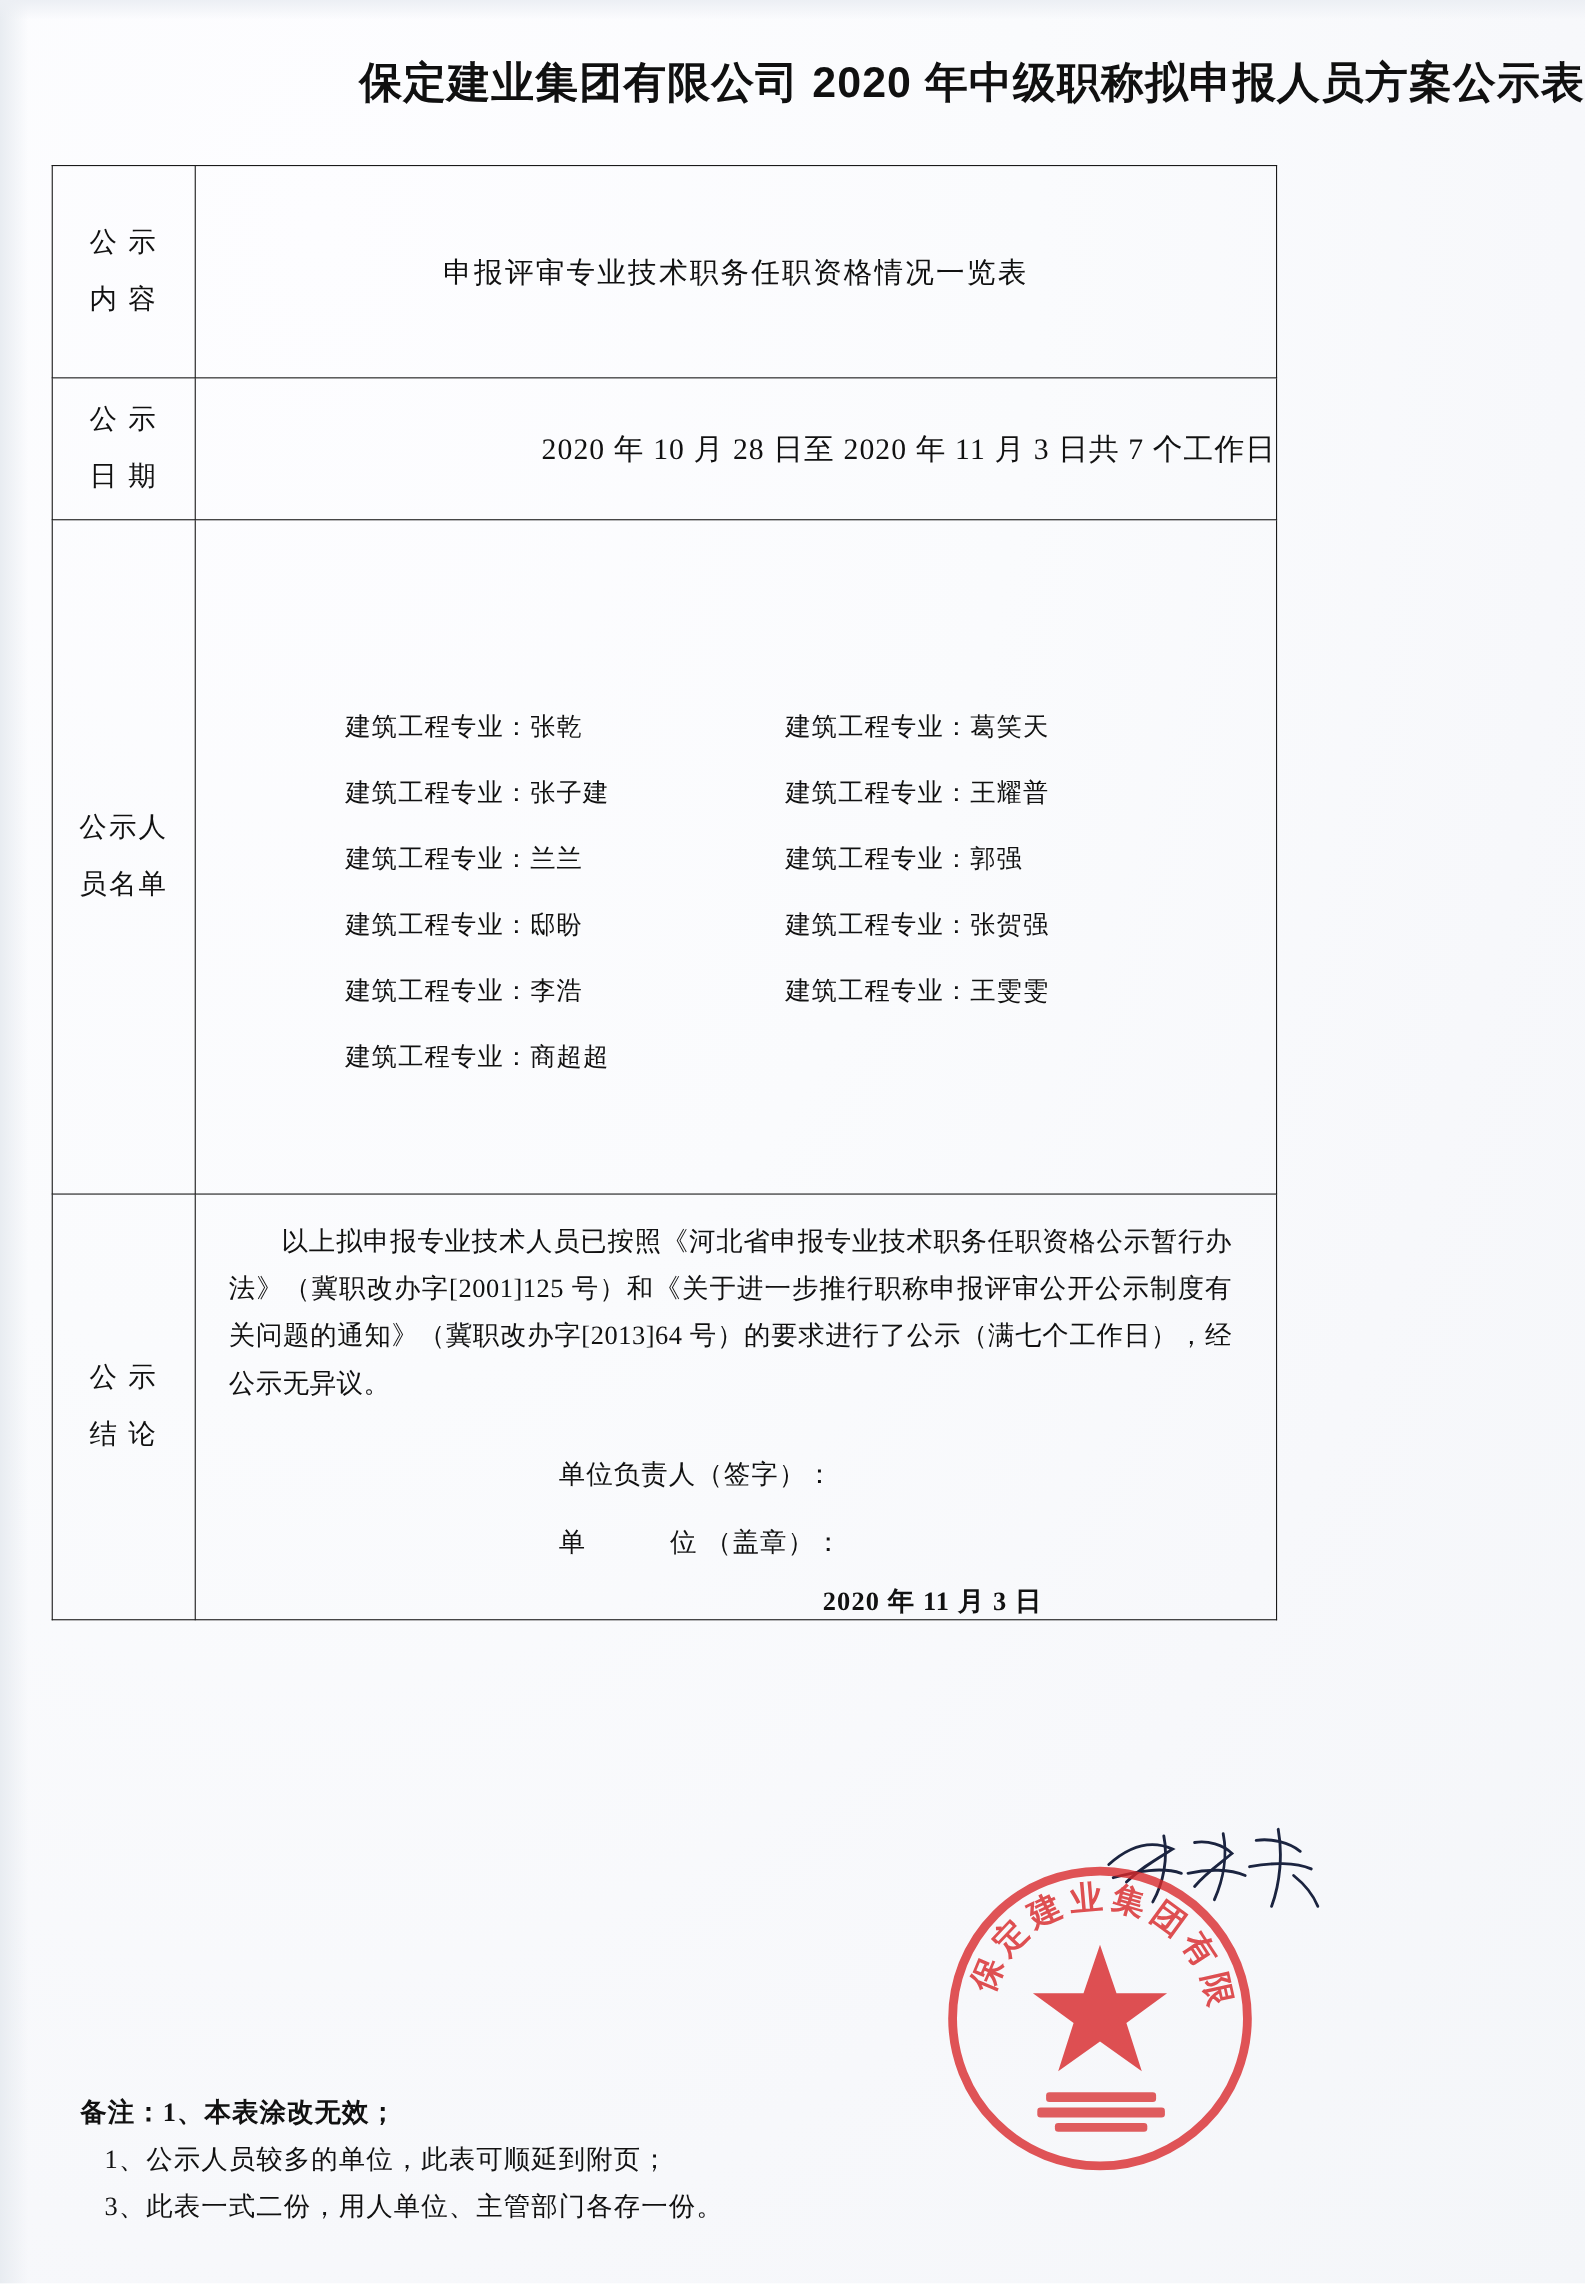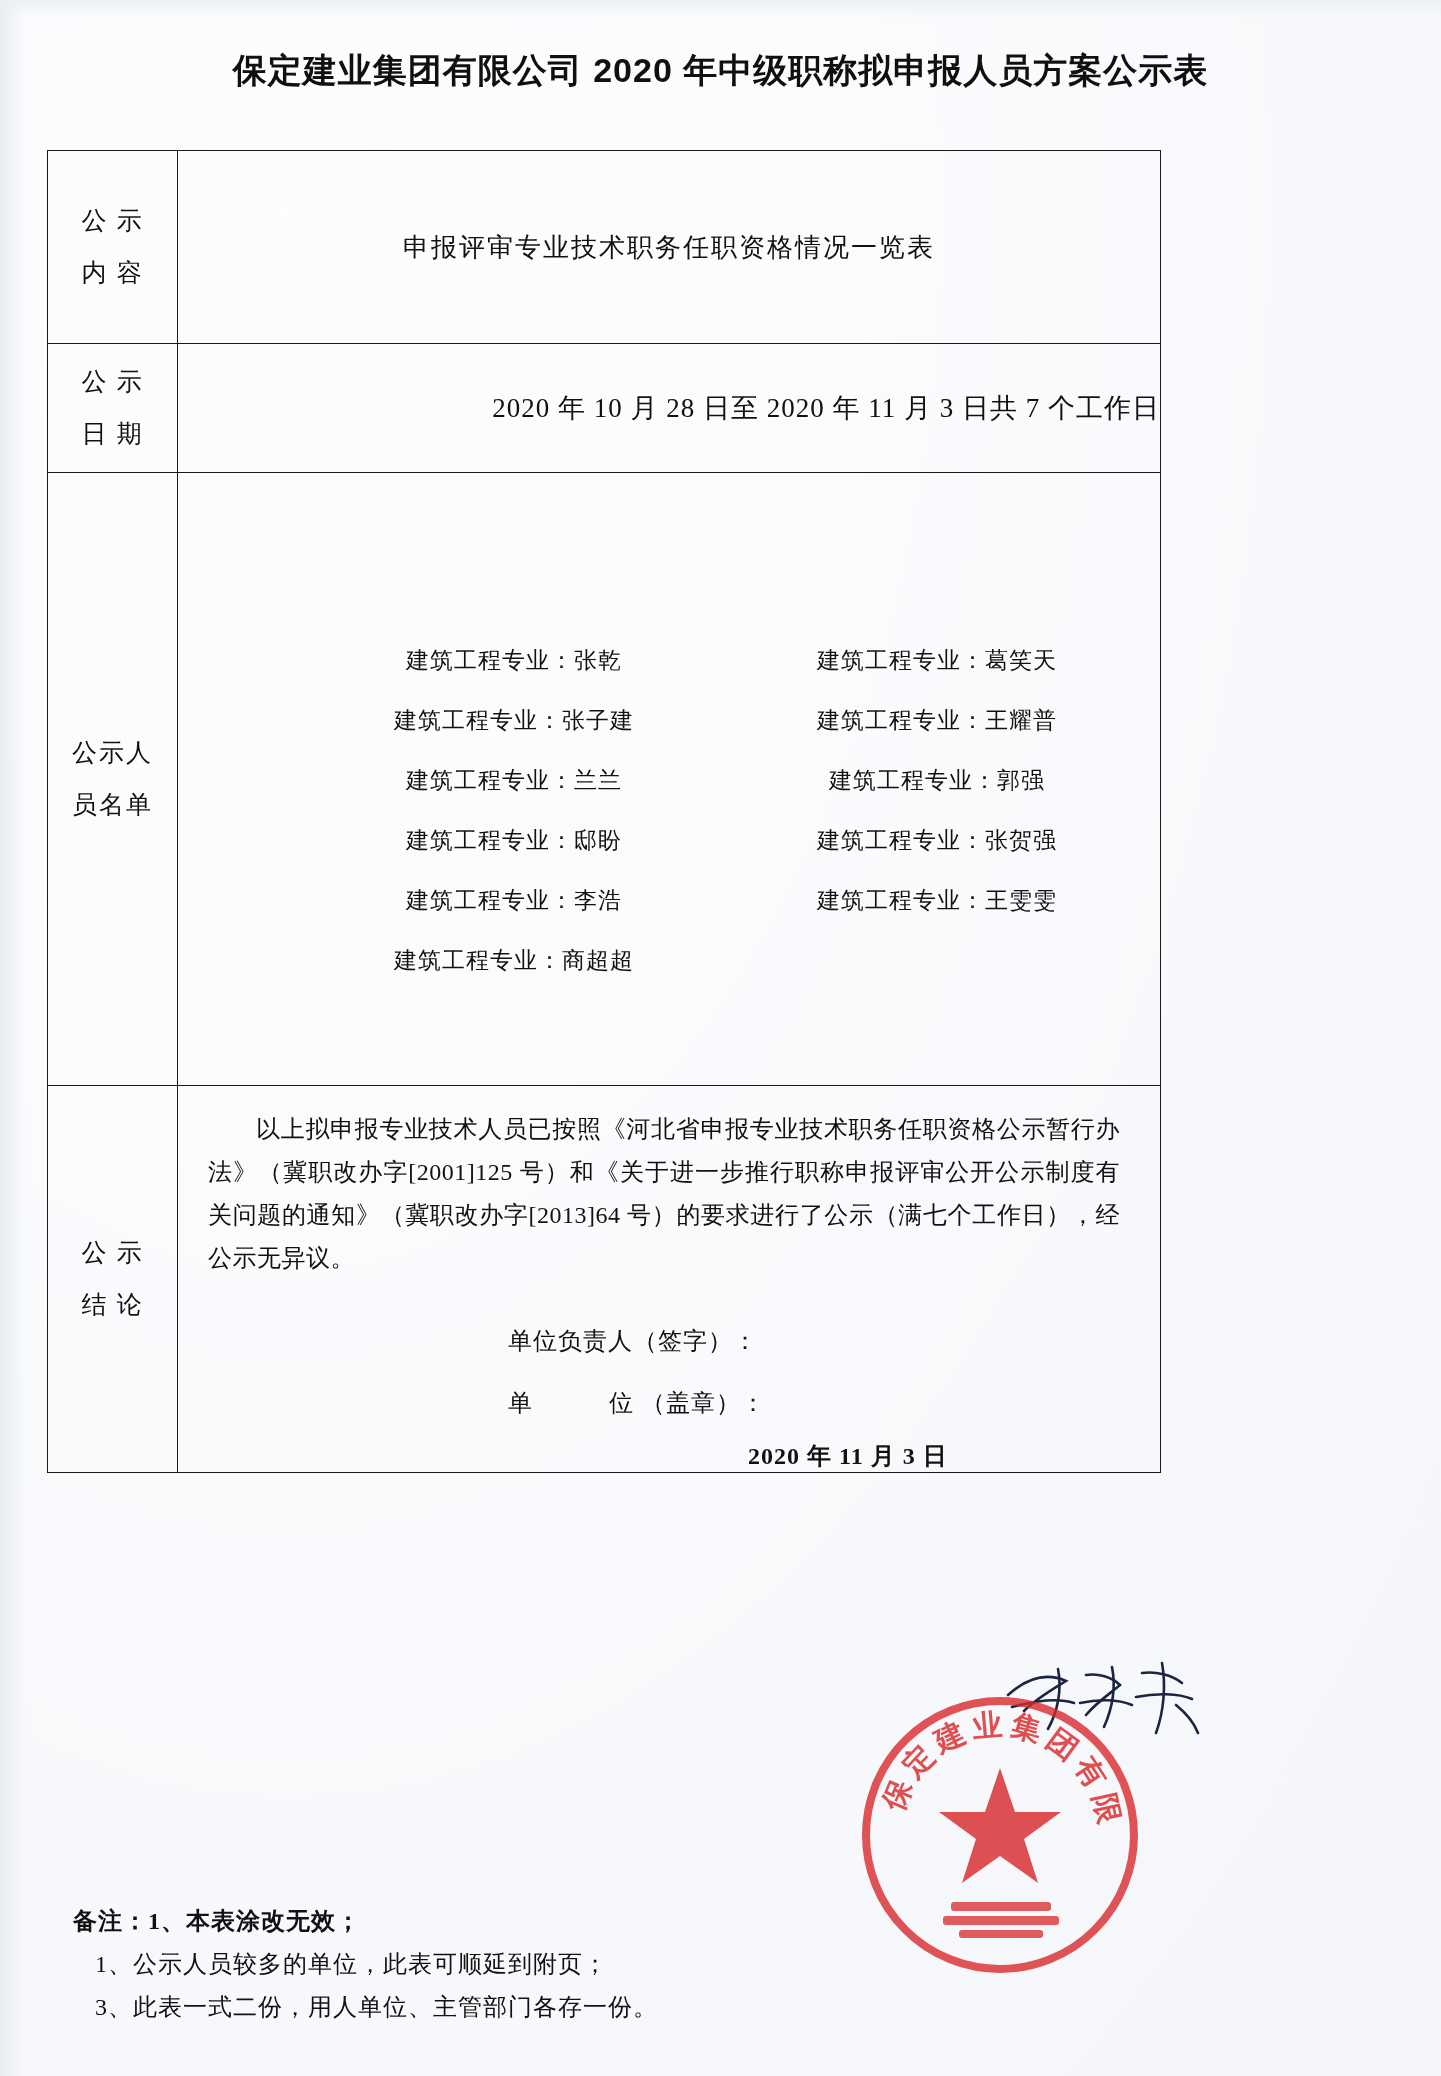--- a/index.html
+++ b/index.html
@@ -31,24 +31,24 @@
     position: absolute;
     left: 0; right: 0; top: 0; height: 18px;
     background: linear-gradient(to bottom, #eceff4, rgba(255,255,255,0));
   }
 
   .doc-title {
     position: absolute;
     top: 48px;
     left: 0;
     width: 100%;
-    text-align: center;
+    text-align: right;
     font-family: "Liberation Sans", "DejaVu Sans", sans-serif;
     font-weight: bold;
-    font-size: 34px;
+    font-size: 39px;
     letter-spacing: 1px;
     color: #101010;
   }
 
   table.main {
     position: absolute;
     left: 47px;
     top: 150px;
     width: 1114px;
     border-collapse: collapse;
@@ -97,21 +97,20 @@
   .names-grid {
     display: grid;
     grid-template-columns: 400px 1fr;
     row-gap: 29px;
     margin-left: 136px;
   }
   .name-item {
     font-size: 23px;
     letter-spacing: 1px;
     white-space: nowrap;
-    text-align: center;
   }
 
   .row-concl td { height: 360px; vertical-align: top; }
   .concl-body {
     padding: 22px 40px 0 30px;
     font-size: 24px;
     line-height: 43px;
     letter-spacing: 0.5px;
     text-align: justify;
   }

